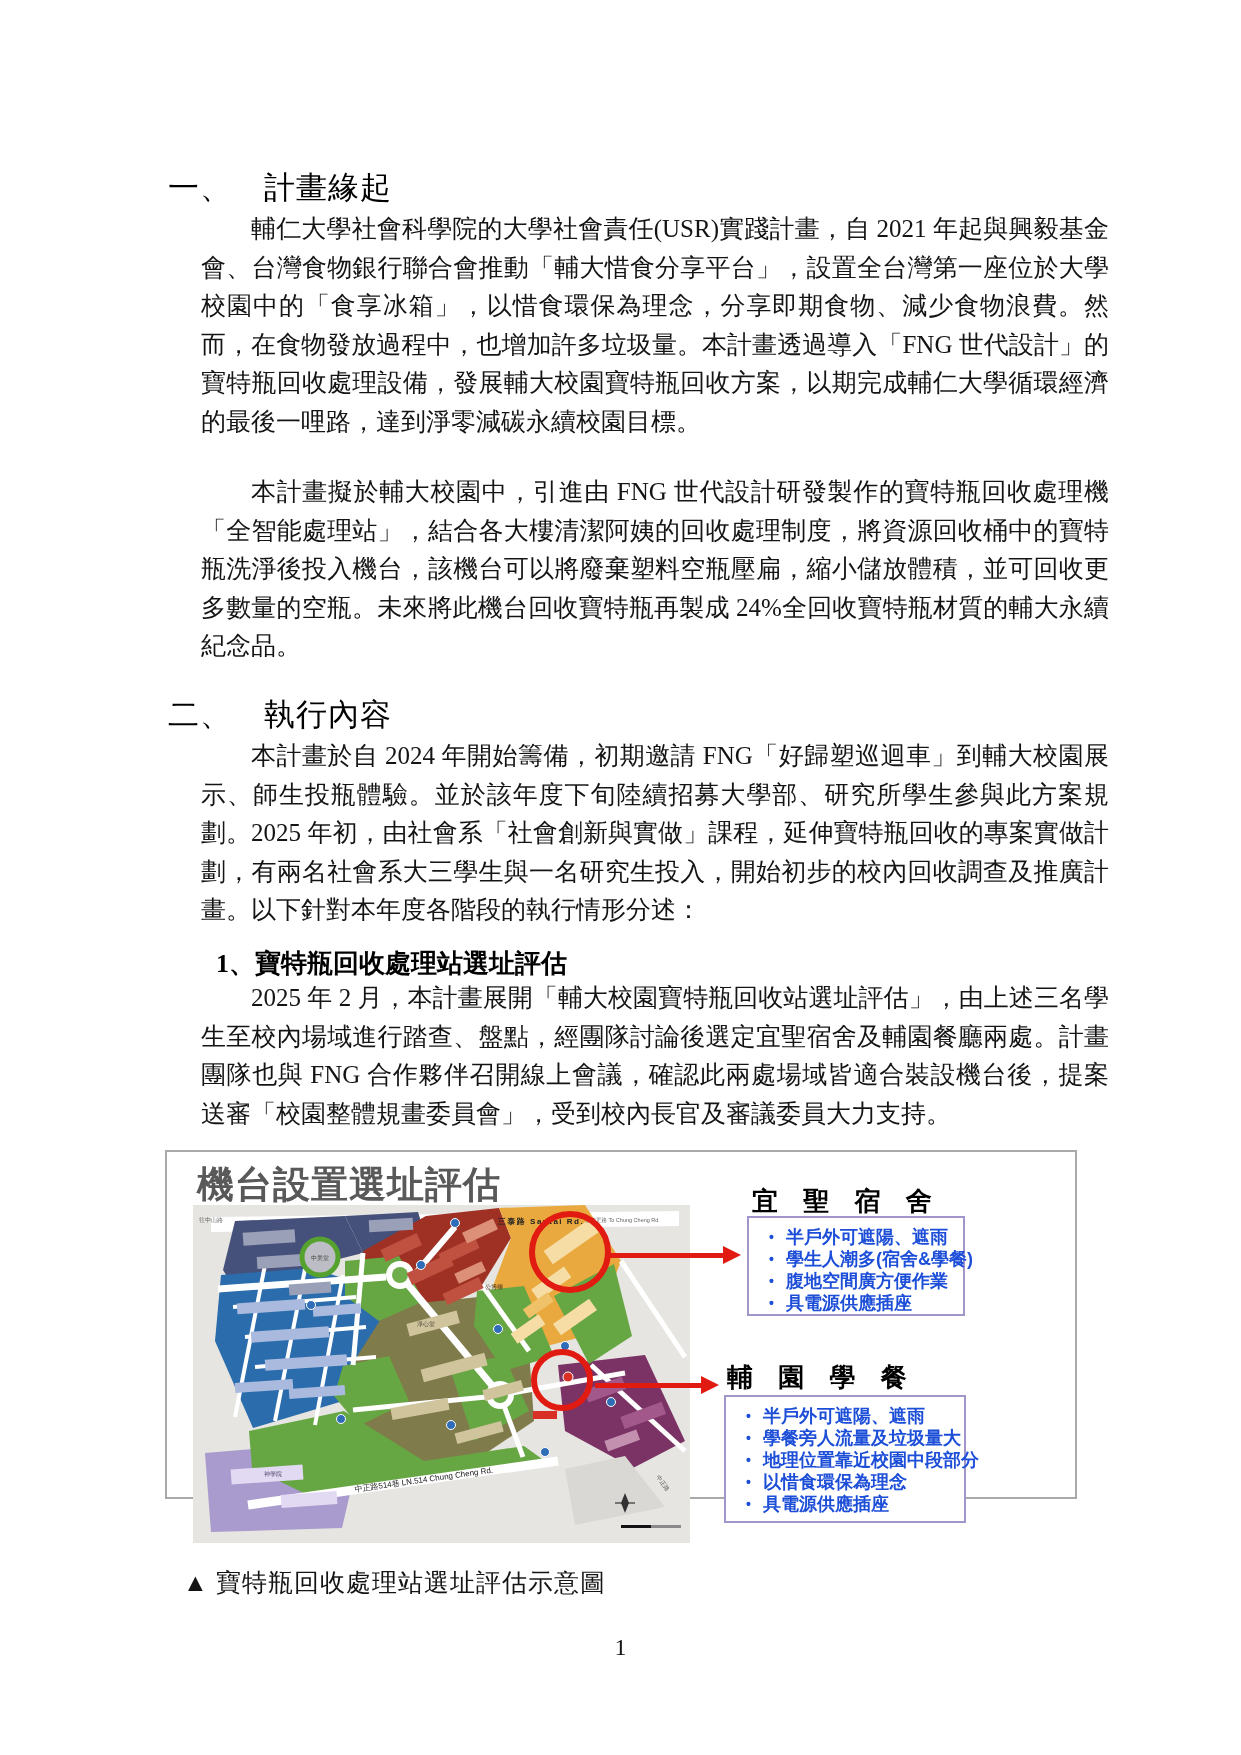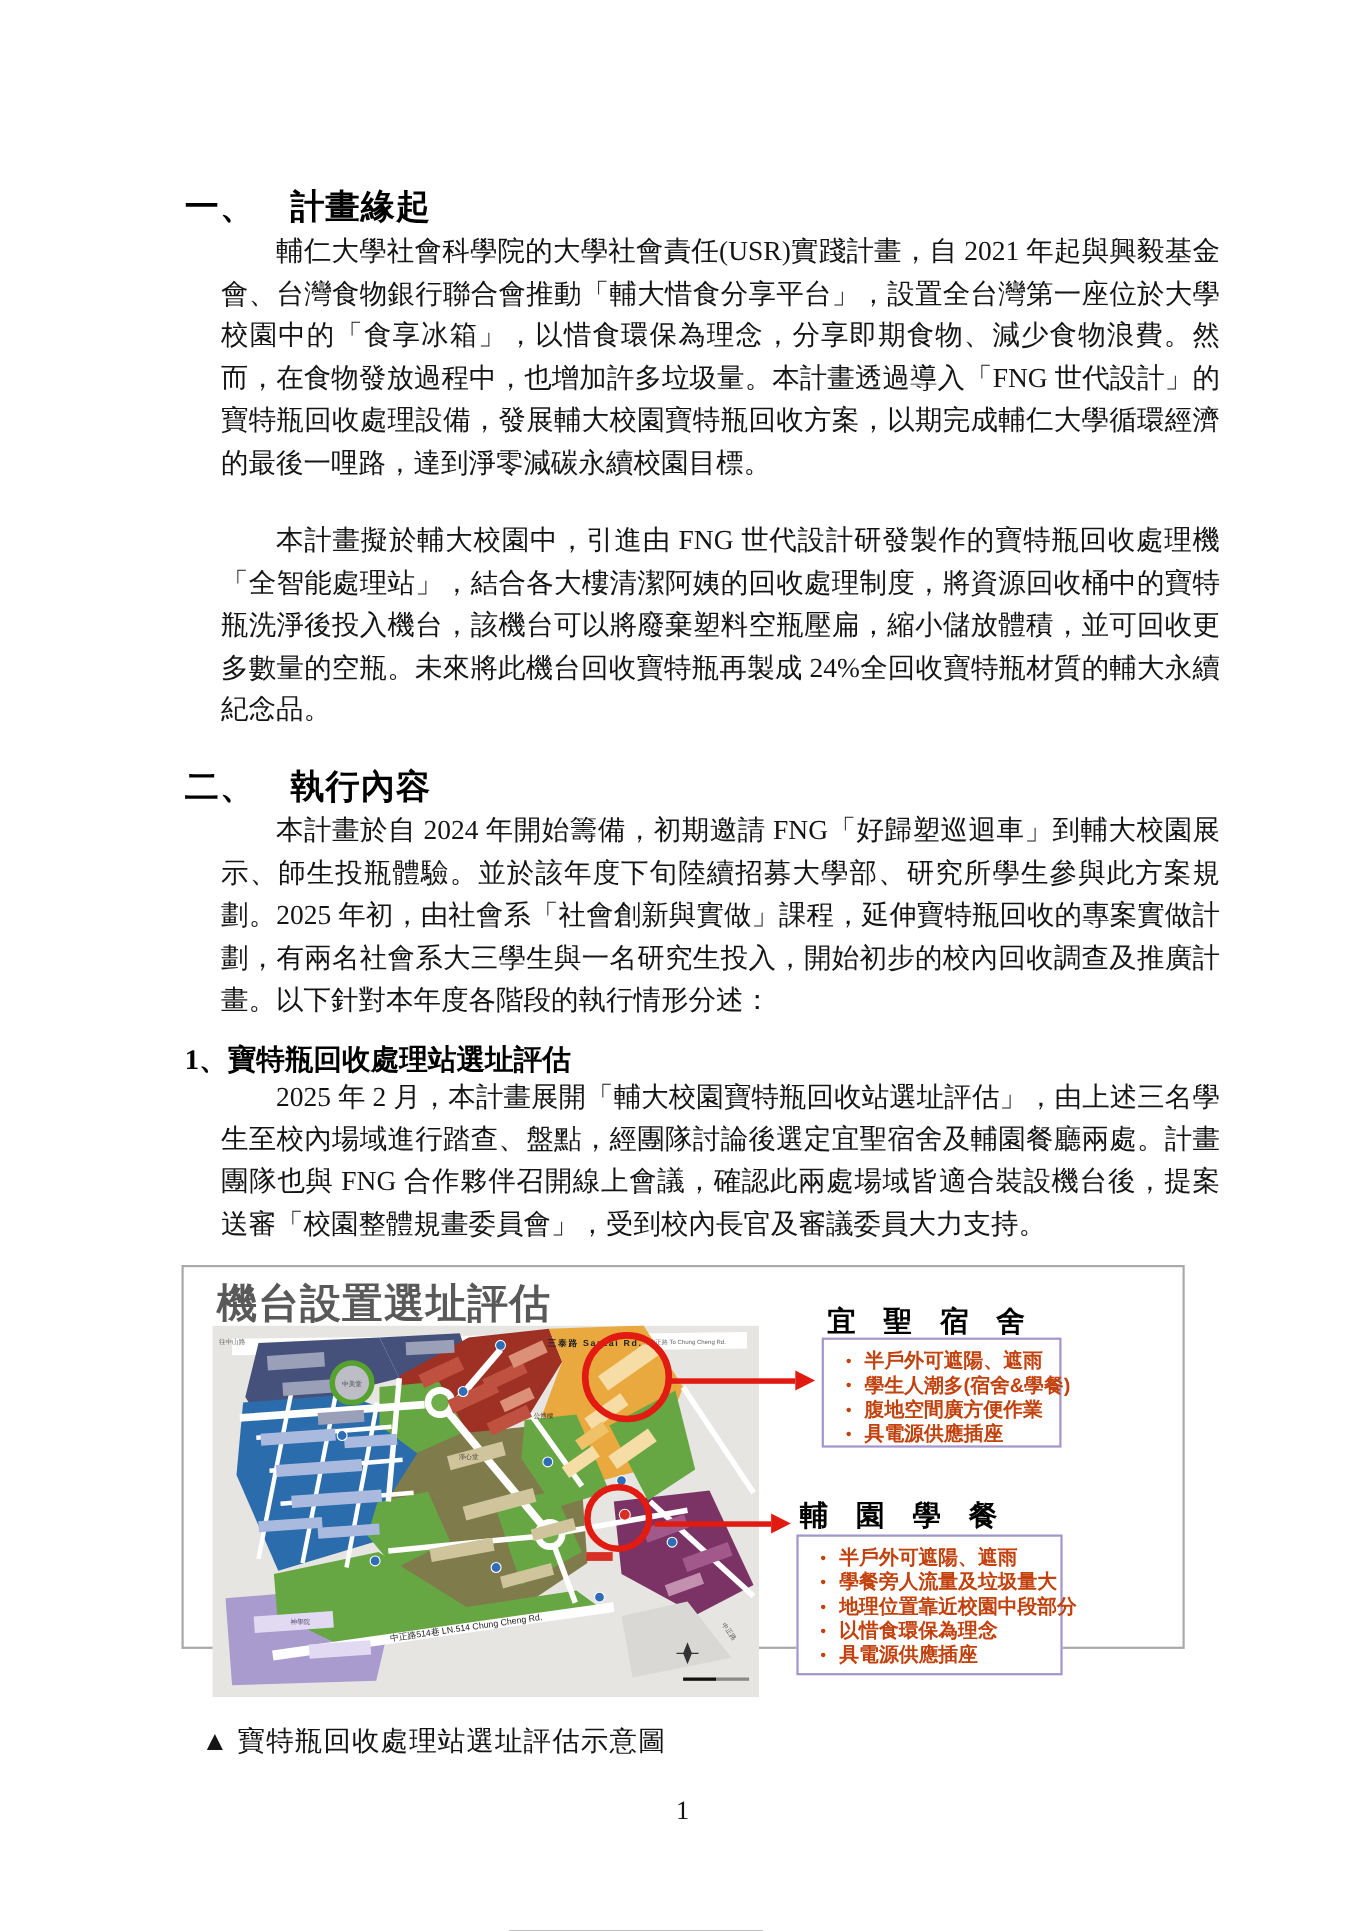--- a/index.html
+++ b/index.html
@@ -8,21 +8,21 @@
     width:1241px;height:1755px;
     margin:0 auto;
     background:#ffffff;
     font-family:"Liberation Serif","DejaVu Serif",serif;
     color:#141414;
     overflow:hidden;
   }
   .abs{position:absolute;}
   .h1{
     left:168px;
-    font-size:31px;font-weight:700;color:#000;
+    font-size:31px;font-weight:400;color:#000;
     letter-spacing:1px;white-space:pre;
   }
   .h3{
     left:168px;
     font-size:26px;font-weight:700;color:#000;
   }
   .para{
     left:168px;width:908px;
     font-size:25px;line-height:38.6px;
     text-align:justify;text-indent:50px;margin-left:33px;
@@ -43,21 +43,21 @@
     position:absolute;
     font-size:26px;font-weight:700;color:#000;letter-spacing:9px;white-space:nowrap;
   }
   .callout-box{
     position:absolute;margin:0;list-style:none;
     border:2px solid #a195cc;background:#fff;box-sizing:border-box;
     padding:8px 4px 6px 16px;
   }
   .callout-box li{
     position:relative;padding-left:21px;
-    font-size:18px;line-height:22px;font-weight:700;color:#c2410c;
+    font-size:18px;line-height:22px;font-weight:700;color:#1d4ed8;
     white-space:nowrap;
   }
   .callout-box li::before{
     content:"•";position:absolute;left:4px;top:0;font-size:14px;
   }
   .co1-title{left:585px;top:32px;}
   .co1-box{left:580px;top:64px;width:218px;height:100px;}
   .co2-title{left:560px;top:208px;}
   .co2-box{left:557px;top:243px;width:242px;height:128px;}
   .arrow{position:absolute;height:18px;}
@@ -87,21 +87,21 @@
 
 <div class="page">
 
   <div class="abs h1" style="top:167px;">一、　計畫緣起</div>
   <div class="abs para" style="top:210px;">輔仁大學社會科學院的大學社會責任(USR)實踐計畫，自 2021 年起與興毅基金會、台灣食物銀行聯合會推動「輔大惜食分享平台」，設置全台灣第一座位於大學校園中的「食享冰箱」，以惜食環保為理念，分享即期食物、減少食物浪費。然而，在食物發放過程中，也增加許多垃圾量。本計畫透過導入「FNG 世代設計」的寶特瓶回收處理設備，發展輔大校園寶特瓶回收方案，以期完成輔仁大學循環經濟的最後一哩路，達到淨零減碳永續校園目標。</div>
   <div class="abs para" style="top:473px;">本計畫擬於輔大校園中，引進由 FNG 世代設計研發製作的寶特瓶回收處理機「全智能處理站」，結合各大樓清潔阿姨的回收處理制度，將資源回收桶中的寶特瓶洗淨後投入機台，該機台可以將廢棄塑料空瓶壓扁，縮小儲放體積，並可回收更多數量的空瓶。未來將此機台回收寶特瓶再製成 24%全回收寶特瓶材質的輔大永續紀念品。</div>
 
   <div class="abs h1" style="top:694px;">二、　執行內容</div>
   <div class="abs para" style="top:737px;">本計畫於自 2024 年開始籌備，初期邀請 FNG「好歸塑巡迴車」到輔大校園展示、師生投瓶體驗。並於該年度下旬陸續招募大學部、研究所學生參與此方案規劃。2025 年初，由社會系「社會創新與實做」課程，延伸寶特瓶回收的專案實做計劃，有兩名社會系大三學生與一名研究生投入，開始初步的校內回收調查及推廣計畫。以下針對本年度各階段的執行情形分述：</div>
 
-  <div class="abs h3" style="top:946px;">1、寶特瓶回收處理站選址評估</div>
+  <div class="abs h3" style="top:946px;margin-left:48px;">1、寶特瓶回收處理站選址評估</div>
   <div class="abs para" style="top:979px;">2025 年 2 月，本計畫展開「輔大校園寶特瓶回收站選址評估」，由上述三名學生至校內場域進行踏查、盤點，經團隊討論後選定宜聖宿舍及輔園餐廳兩處。計畫團隊也與 FNG 合作夥伴召開線上會議，確認此兩處場域皆適合裝設機台後，提案送審「校園整體規畫委員會」，受到校內長官及審議委員大力支持。</div>
 
   <div class="abs figure">
     <div class="fig-title">機台設置選址評估</div>
 
     <svg class="map-svg" viewBox="0 0 497 338" xmlns="http://www.w3.org/2000/svg">
       <rect width="497" height="338" fill="#e6e5e1"></rect>
 
       <polygon points="18,12 486,6 486,21 18,27" fill="#ffffff"></polygon>
 

